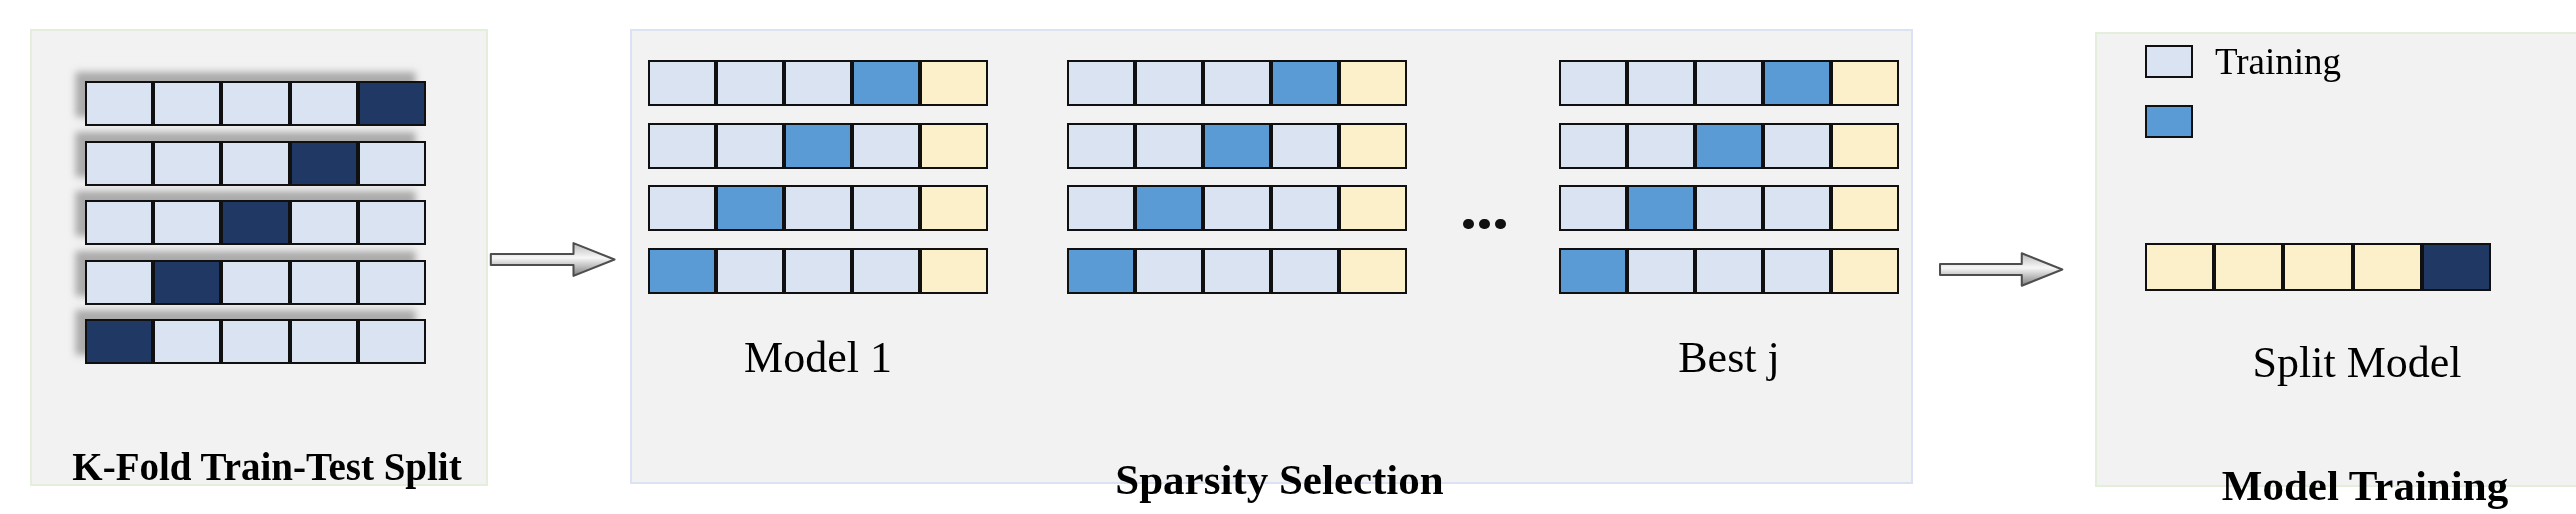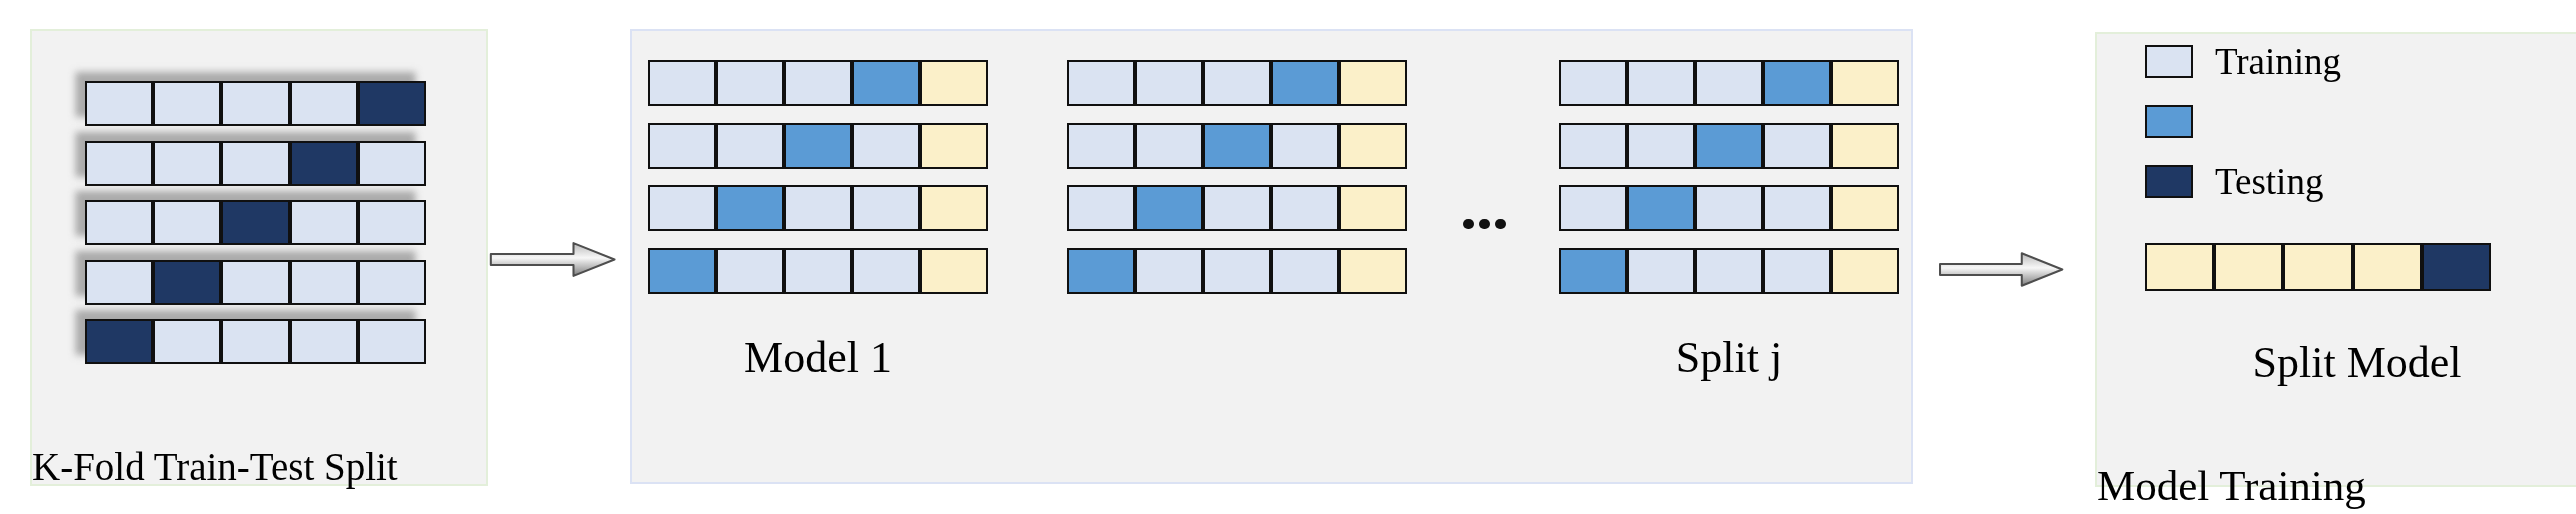--- a/index.html
+++ b/index.html
@@ -23,21 +23,21 @@
   .model-group{position:absolute;top:0;width:340px;height:100%;}
   .model-grid{position:absolute;left:0;top:29px;width:100%;gap:16.6px;}
   .model-grid .grid-row{height:46px;}
   .model-label{position:absolute;top:303px;left:0;width:100%;text-align:center;
                font-size:44px;line-height:48px;}
 
   #best-grid{position:absolute;left:48px;top:209px;width:346px;}
   #best-grid .grid-row{height:48px;}
 
   
-  .panel-title{position:absolute;left:0;width:100%;font-weight:normal;}
+  .panel-title{position:absolute;left:8px;width:100%;text-align:center;font-weight:bold;}
   #kfold-title{top:380px;font-size:39px;line-height:48px;}
   #sparsity-title{top:389px;font-size:43px;line-height:48px;}
   #testing-title{top:392px;font-size:43px;line-height:48px;}
   #best-model-label{position:absolute;left:0;top:305px;width:100%;text-align:center;
                     font-size:44px;line-height:48px;}
 
   
   #ellipsis{position:absolute;left:797px;top:188px;width:111px;display:flex;
             justify-content:center;align-items:center;gap:5.5px;}
   #ellipsis .dot{width:10.4px;height:10.4px;border-radius:50%;background:#111;}
@@ -209,43 +209,40 @@
             <span class="cell" style="background: rgb(251, 240, 201);"></span>
           </div>
           <div class="grid-row">
             <span class="cell" style="background: rgb(91, 155, 213);"></span>
             <span class="cell" style="background: rgb(218, 227, 242);"></span>
             <span class="cell" style="background: rgb(218, 227, 242);"></span>
             <span class="cell" style="background: rgb(218, 227, 242);"></span>
             <span class="cell" style="background: rgb(251, 240, 201);"></span>
           </div>
         </div>
-      <div class="model-label">Split j</div>
-    </div>
-
+      <div class="model-label">Best j</div>
+    </div>
+
+    <h2 class="panel-title" id="sparsity-title">Sparsity Selection</h2>
   </section>
 
   <svg class="flow-arrow" id="arrow2" width="127" height="41" viewBox="0 0 188 60">
     <path d="M3,22 L124,22 L124,6 L184,30 L124,54 L124,38 L3,38 Z" fill="url(#arrowGrad)" stroke="#4e4e4e" stroke-width="3" stroke-linejoin="round"></path>
   </svg>
 
   <section class="panel" id="panel-testing">
 
     <div id="legend">
       <div class="legend-item">
         <span class="legend-swatch" style="background: rgb(218, 227, 242);"></span>
         <span class="legend-label">Training</span>
       </div>
       <div class="legend-item">
         <span class="legend-swatch" style="background: rgb(91, 155, 213);"></span>
       </div>
-      <div class="legend-item">
-        <span class="legend-swatch" style="background: rgb(31, 56, 100);"></span>
-        <span class="legend-label">Testing</span>
-      </div>
     </div>
 
     <div class="grid" id="best-grid">
         <div class="grid-row">
           <span class="cell" style="background: rgb(251, 240, 201);"></span>
           <span class="cell" style="background: rgb(251, 240, 201);"></span>
           <span class="cell" style="background: rgb(251, 240, 201);"></span>
           <span class="cell" style="background: rgb(251, 240, 201);"></span>
           <span class="cell" style="background: rgb(31, 56, 100);"></span>
         </div>

